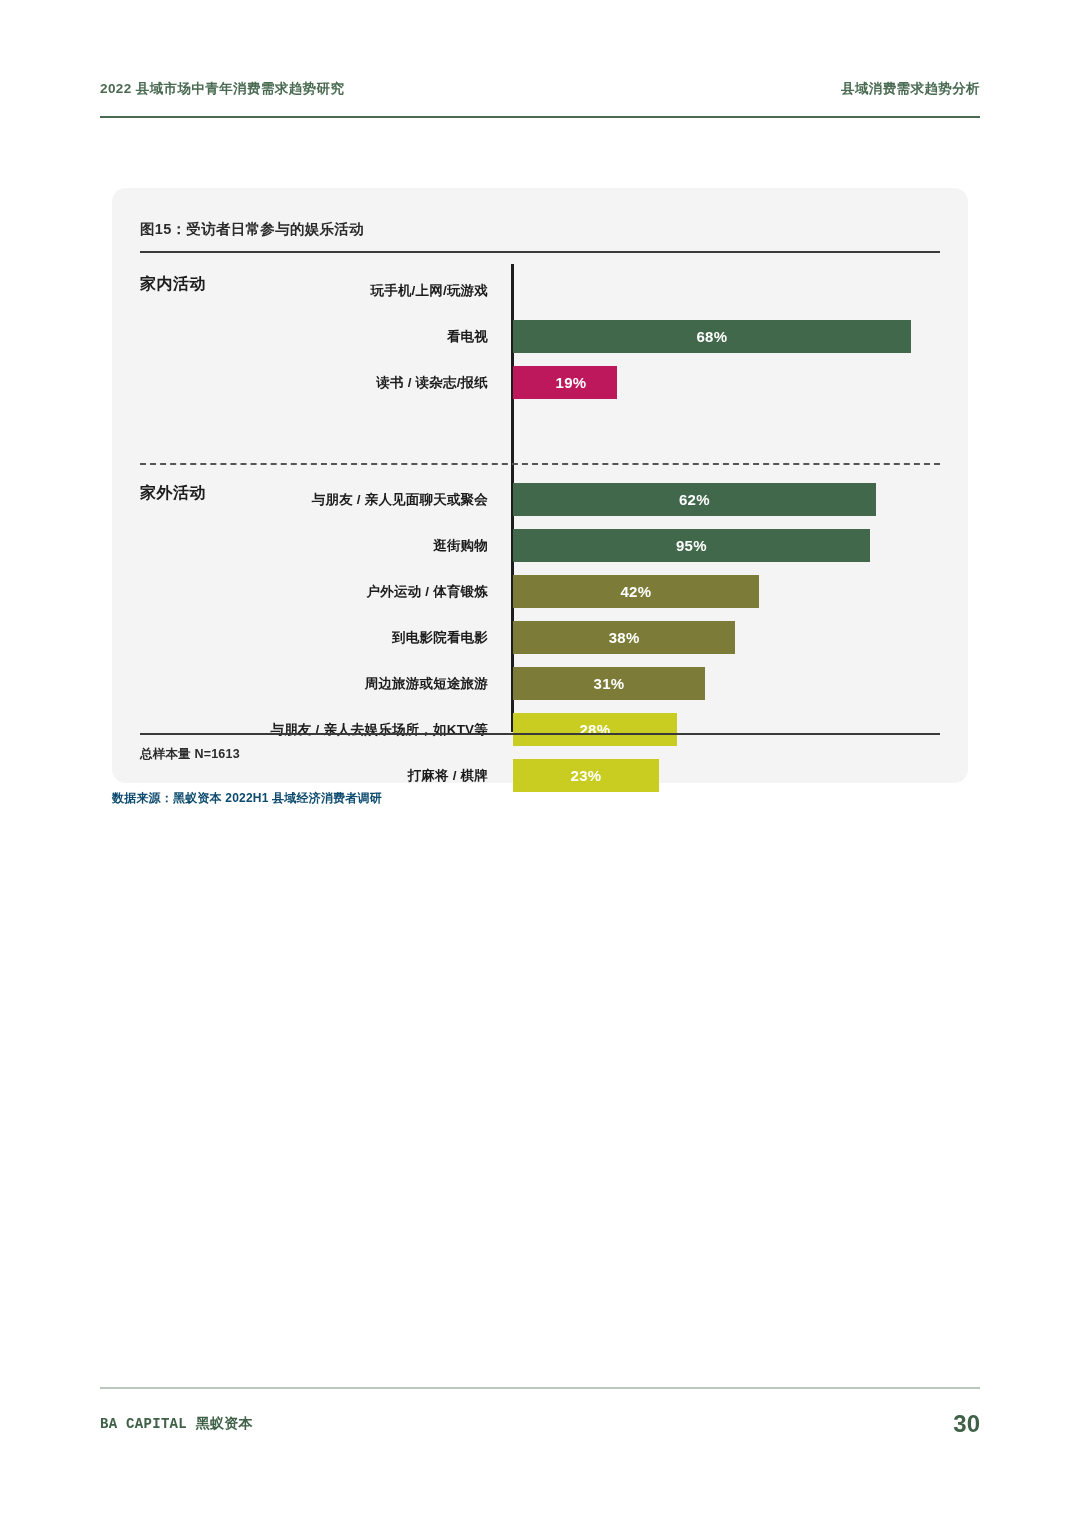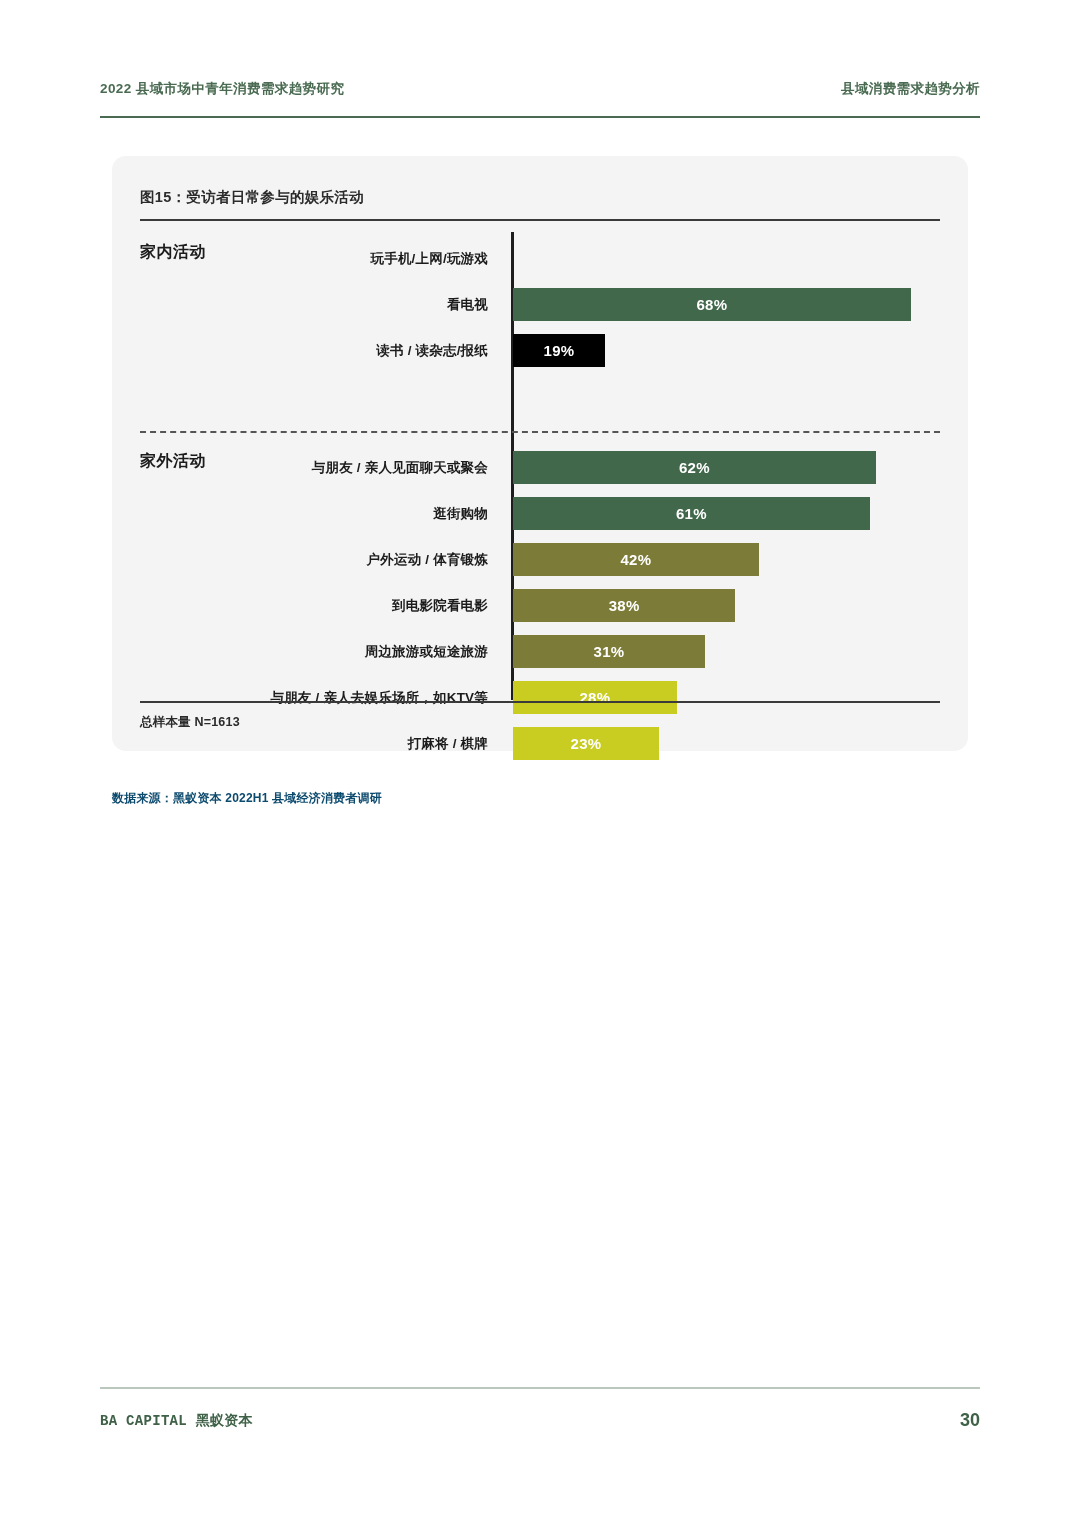--- a/index.html
+++ b/index.html
@@ -38,21 +38,21 @@
     top: 116px;
     width: 880px;
     height: 2px;
     background: #4a6b52;
   }
 
   
   .chart-card {
     position: absolute;
     left: 112px;
-    top: 156px;
+    top: 188px;
     width: 856px;
     height: 595px;
     background: #f4f4f4;
     border-radius: 14px;
   }
   .chart-title {
     position: absolute;
     left: 28px;
     top: 32px;
     font-size: 14.5px;
@@ -185,21 +185,21 @@
     align-items: center;
   }
   .footer-brand {
     font-size: 14px;
     font-weight: bold;
     color: #3f6147;
     letter-spacing: .3px;
     font-family: Liberation Mono, monospace;
   }
   .footer-page {
-    font-size: 18px;
+    font-size: 24px;
     font-weight: bold;
     color: #3f6147;
   }
 </style>
 </head>
 <body>
 
 <div class="page-header">
   <div class="hdr-text">2022 县域市场中青年消费需求趋势研究</div>
   <div class="hdr-text">县域消费需求趋势分析</div>
@@ -223,34 +223,34 @@
           <div class="row-label">玩手机/上网/玩游戏</div>
         </div>
         <div class="row" style="top: 69px;">
           <div class="row-label">看电视</div>
           <div class="bar" style="width: 397.8px; background: rgb(65, 104, 75);">
             <span class="bar-value">68%</span>
           </div>
         </div>
         <div class="row" style="top: 115px;">
           <div class="row-label">读书 / 读杂志/报纸</div>
-          <div class="bar" style="width: 92px; background: #000000;">
+          <div class="bar" style="width: 92px; background: #be185d; padding-left: 12px;">
             <span class="bar-value">19%</span>
           </div>
         </div>
         <div class="row" style="top: 232px;">
           <div class="row-label">与朋友 / 亲人见面聊天或聚会</div>
           <div class="bar" style="width: 362.7px; background: rgb(65, 104, 75);">
             <span class="bar-value">62%</span>
           </div>
         </div>
         <div class="row" style="top: 278px;">
           <div class="row-label">逛街购物</div>
           <div class="bar" style="width: 356.85px; background: rgb(65, 104, 75);">
-            <span class="bar-value">61%</span>
+            <span class="bar-value">95%</span>
           </div>
         </div>
         <div class="row" style="top: 324px;">
           <div class="row-label">户外运动 / 体育锻炼</div>
           <div class="bar" style="width: 245.7px; background: rgb(124, 124, 56);">
             <span class="bar-value">42%</span>
           </div>
         </div>
         <div class="row" style="top: 370px;">
           <div class="row-label">到电影院看电影</div>

